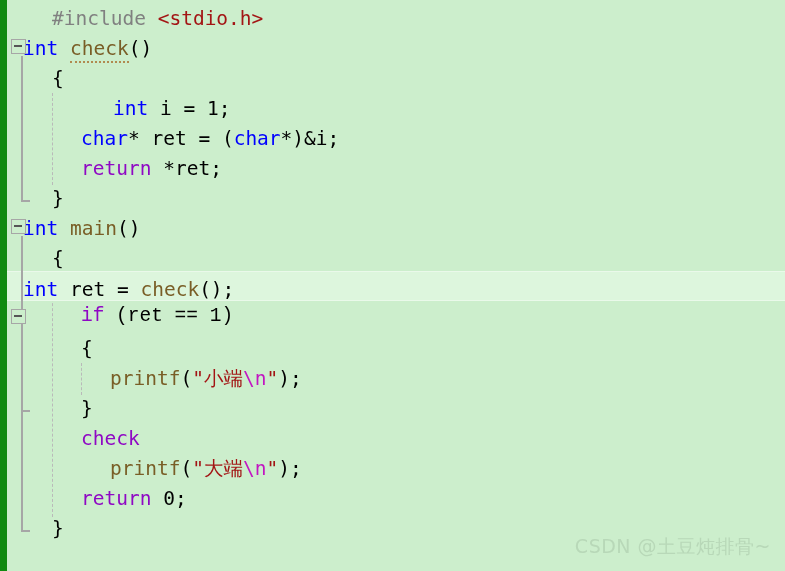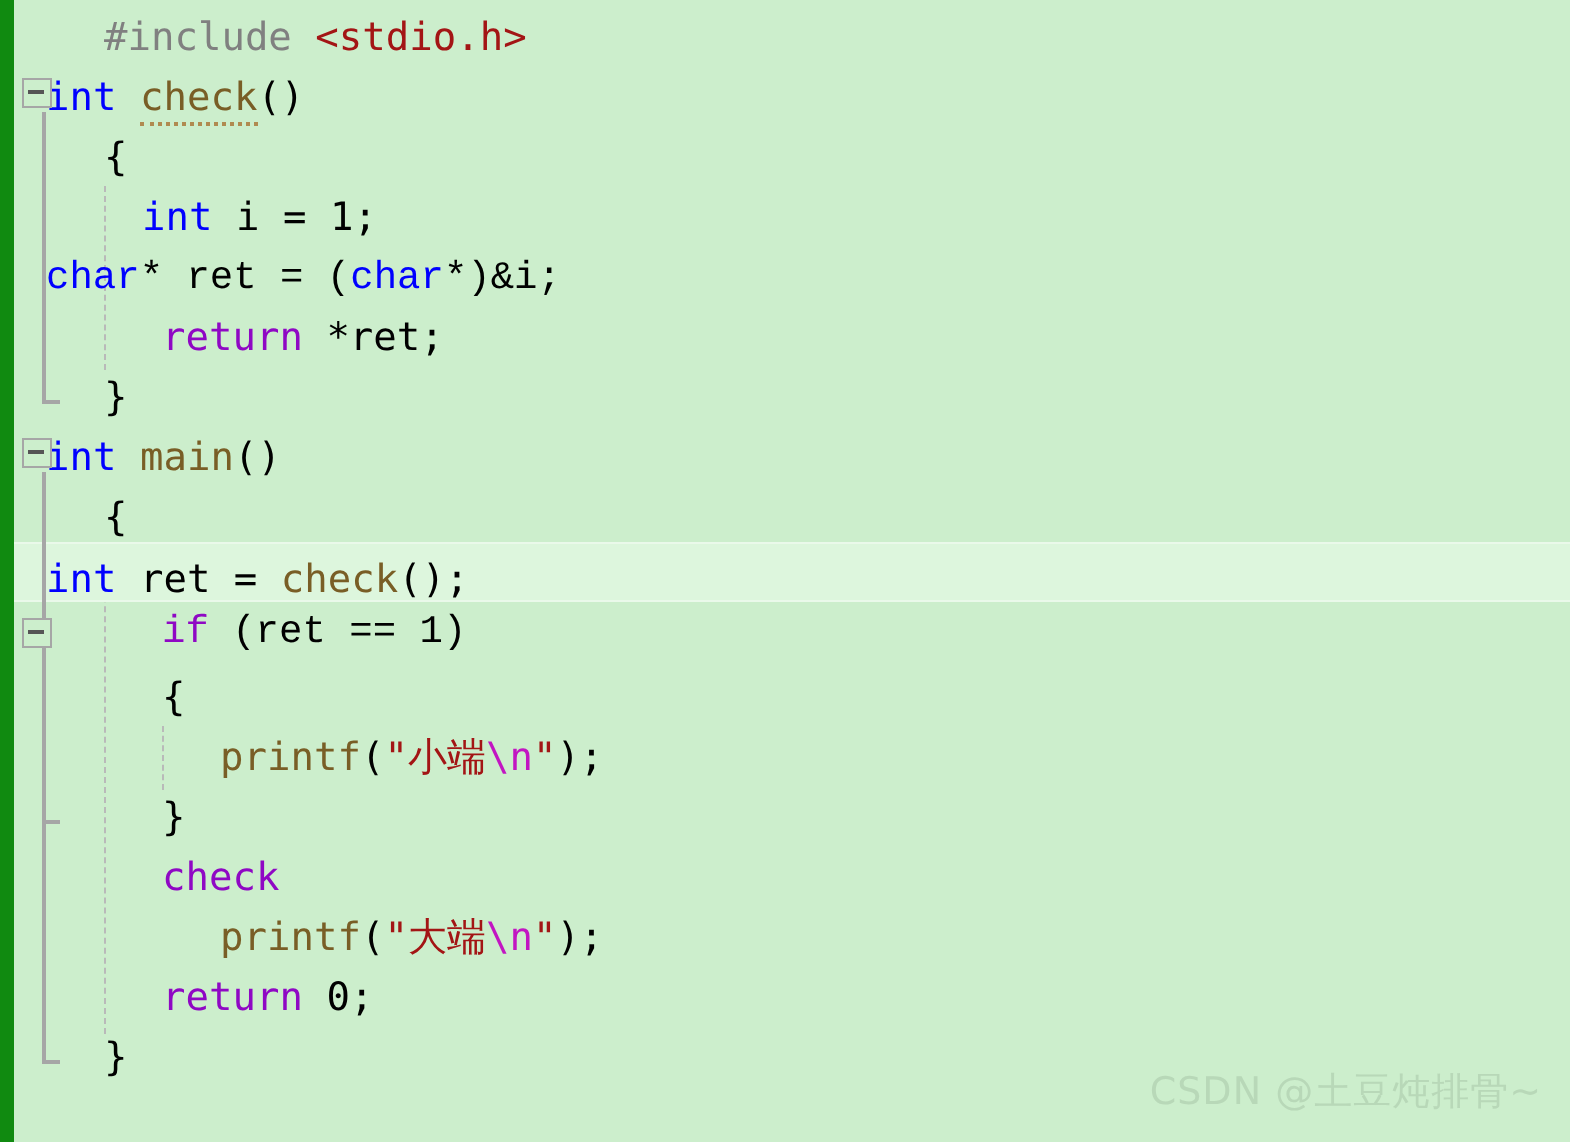--- a/index.html
+++ b/index.html
@@ -150,22 +150,22 @@
       <div class="fold-line" style="top: 236px; height: 294px;"></div>
       <div class="fold-line-end" style="left: 14px; top: 530px;"></div>
       <div class="fold-box" style="left: 4px; top: 309px;"></div>
       <div class="fold-line-end" style="left: 14px; top: 410px;"></div>
     </div>
 
   <div class="code-area" id="code-area">
       <div class="line" style="top: 1px;"><span class="text" style="padding-left: 29px;"><span class="tok-pre">#include </span><span class="tok-header">&lt;stdio.h&gt;</span></span></div>
       <div class="line" style="top: 31px;"><span class="text" style="padding-left: 0px;"><span class="tok-keyword">int</span><span class="tok-plain"> </span><span class="tok-func dotted">check</span><span class="tok-plain">()</span></span></div>
       <div class="line" style="top: 61px;"><span class="text" style="padding-left: 29px;"><span class="tok-plain">{</span></span></div>
-      <div class="line" style="top: 91px;"><span class="text" style="padding-left: 48px;"><span class="tok-keyword">int</span><span class="tok-plain"> i = </span><span class="tok-number">1</span><span class="tok-plain">;</span></span></div>
-      <div class="line" style="top: 121px;"><span class="text" style=" font-family: Liberation Mono, monospace;"><span class="tok-keyword">char</span><span class="tok-plain">* ret = (</span><span class="tok-keyword">char</span><span class="tok-plain">*)&amp;i;</span></span></div>
+      <div class="line" style="top: 91px;"><span class="text" style="padding-left: 90px;"><span class="tok-keyword">int</span><span class="tok-plain"> i = </span><span class="tok-number">1</span><span class="tok-plain">;</span></span></div>
+      <div class="line" style="top: 121px;"><span class="text" style="padding-left: 58px;"><span class="tok-keyword">char</span><span class="tok-plain">* ret = (</span><span class="tok-keyword">char</span><span class="tok-plain">*)&amp;i;</span></span></div>
       <div class="line" style="top: 151px;"><span class="text" style="padding-left: 58px;"><span class="tok-ctrl">return</span><span class="tok-plain"> *ret;</span></span></div>
       <div class="line" style="top: 181px;"><span class="text" style="padding-left: 29px;"><span class="tok-plain">}</span></span></div>
       <div class="line" style="top: 211px;"><span class="text" style="padding-left: 0px;"><span class="tok-keyword">int</span><span class="tok-plain"> </span><span class="tok-func">main</span><span class="tok-plain">()</span></span></div>
       <div class="line" style="top: 241px;"><span class="text" style="padding-left: 29px;"><span class="tok-plain">{</span></span></div>
       <div class="line current" style="top: 271px;"><span class="text" style=""><span class="tok-keyword">int</span><span class="tok-plain"> ret = </span><span class="tok-func">check</span><span class="tok-plain">();</span></span></div>
       <div class="line" style="top: 298px; font-family: Liberation Mono, monospace;"><span class="text" style="padding-left: 58px;"><span class="tok-ctrl">if</span><span class="tok-plain"> (ret == </span><span class="tok-number">1</span><span class="tok-plain">)</span></span></div>
       <div class="line" style="top: 331px;"><span class="text" style="padding-left: 58px;"><span class="tok-plain">{</span></span></div>
       <div class="line" style="top: 361px;"><span class="text" style="padding-left: 87px;"><span class="tok-func">printf</span><span class="tok-plain">(</span><span class="tok-string">"小端</span><span class="tok-escape">\n</span><span class="tok-string">"</span><span class="tok-plain">);</span></span></div>
       <div class="line" style="top: 391px;"><span class="text" style="padding-left: 58px;"><span class="tok-plain">}</span></span></div>
       <div class="line" style="top: 421px;"><span class="text" style="padding-left: 58px;"><span class="tok-ctrl">check</span></span></div>

